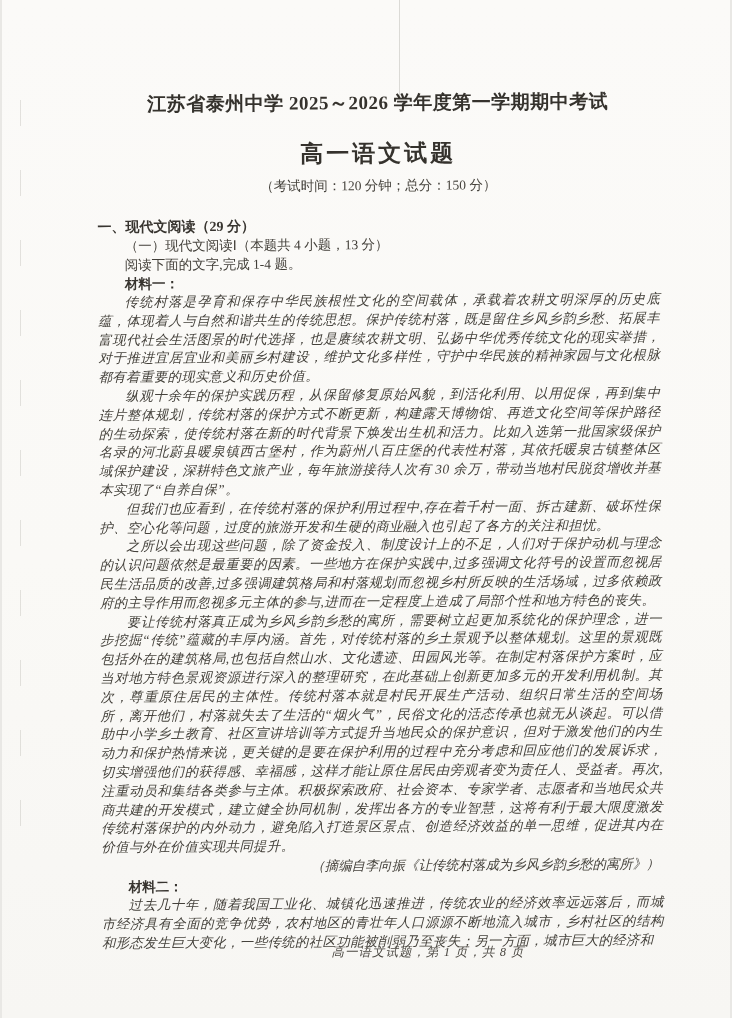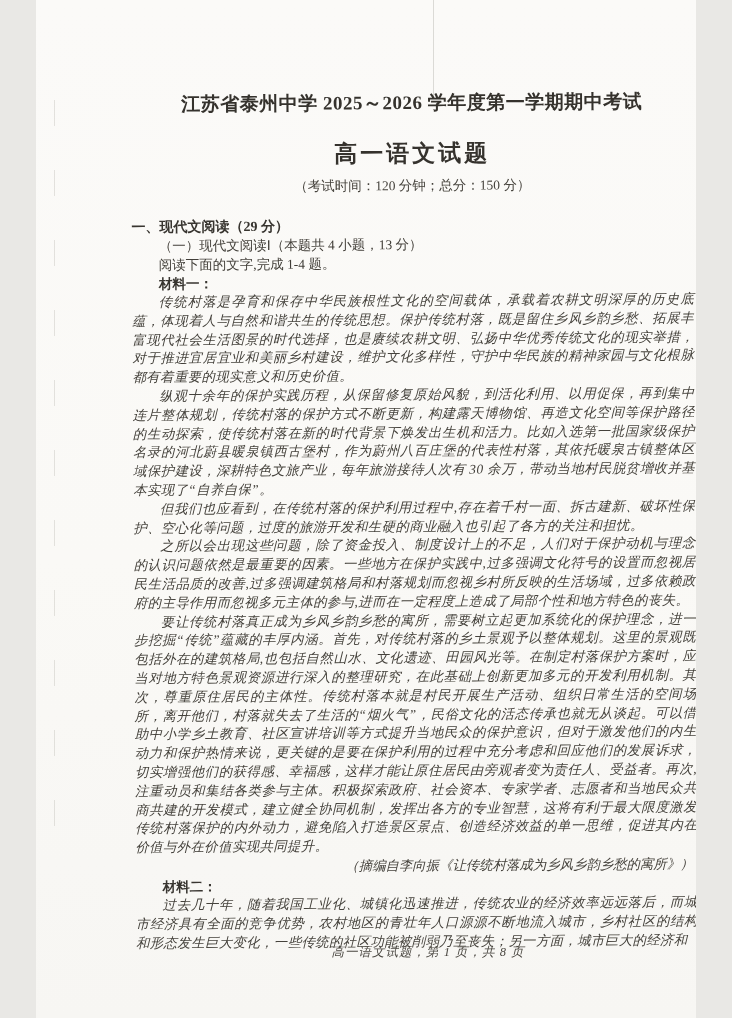--- a/index.html
+++ b/index.html
@@ -2,21 +2,21 @@
 <html><head>
 <meta charset="utf-8">
 <style>
   html, body {
     margin: 0;
     padding: 0;
     background: #e9e8e5;
   }
   .page {
     position: relative;
-    width: 660px;
+    width: 728px;
     height: 1018px;
     margin: 0 auto;
     overflow: hidden;
     background: linear-gradient(180deg, #fbfaf8 0%, #faf9f6 55%, #f7f6f3 100%);
     color: #3f3c37;
     font-family: "Liberation Serif", serif;
   }
   
   .fold-top {
     position: absolute;

